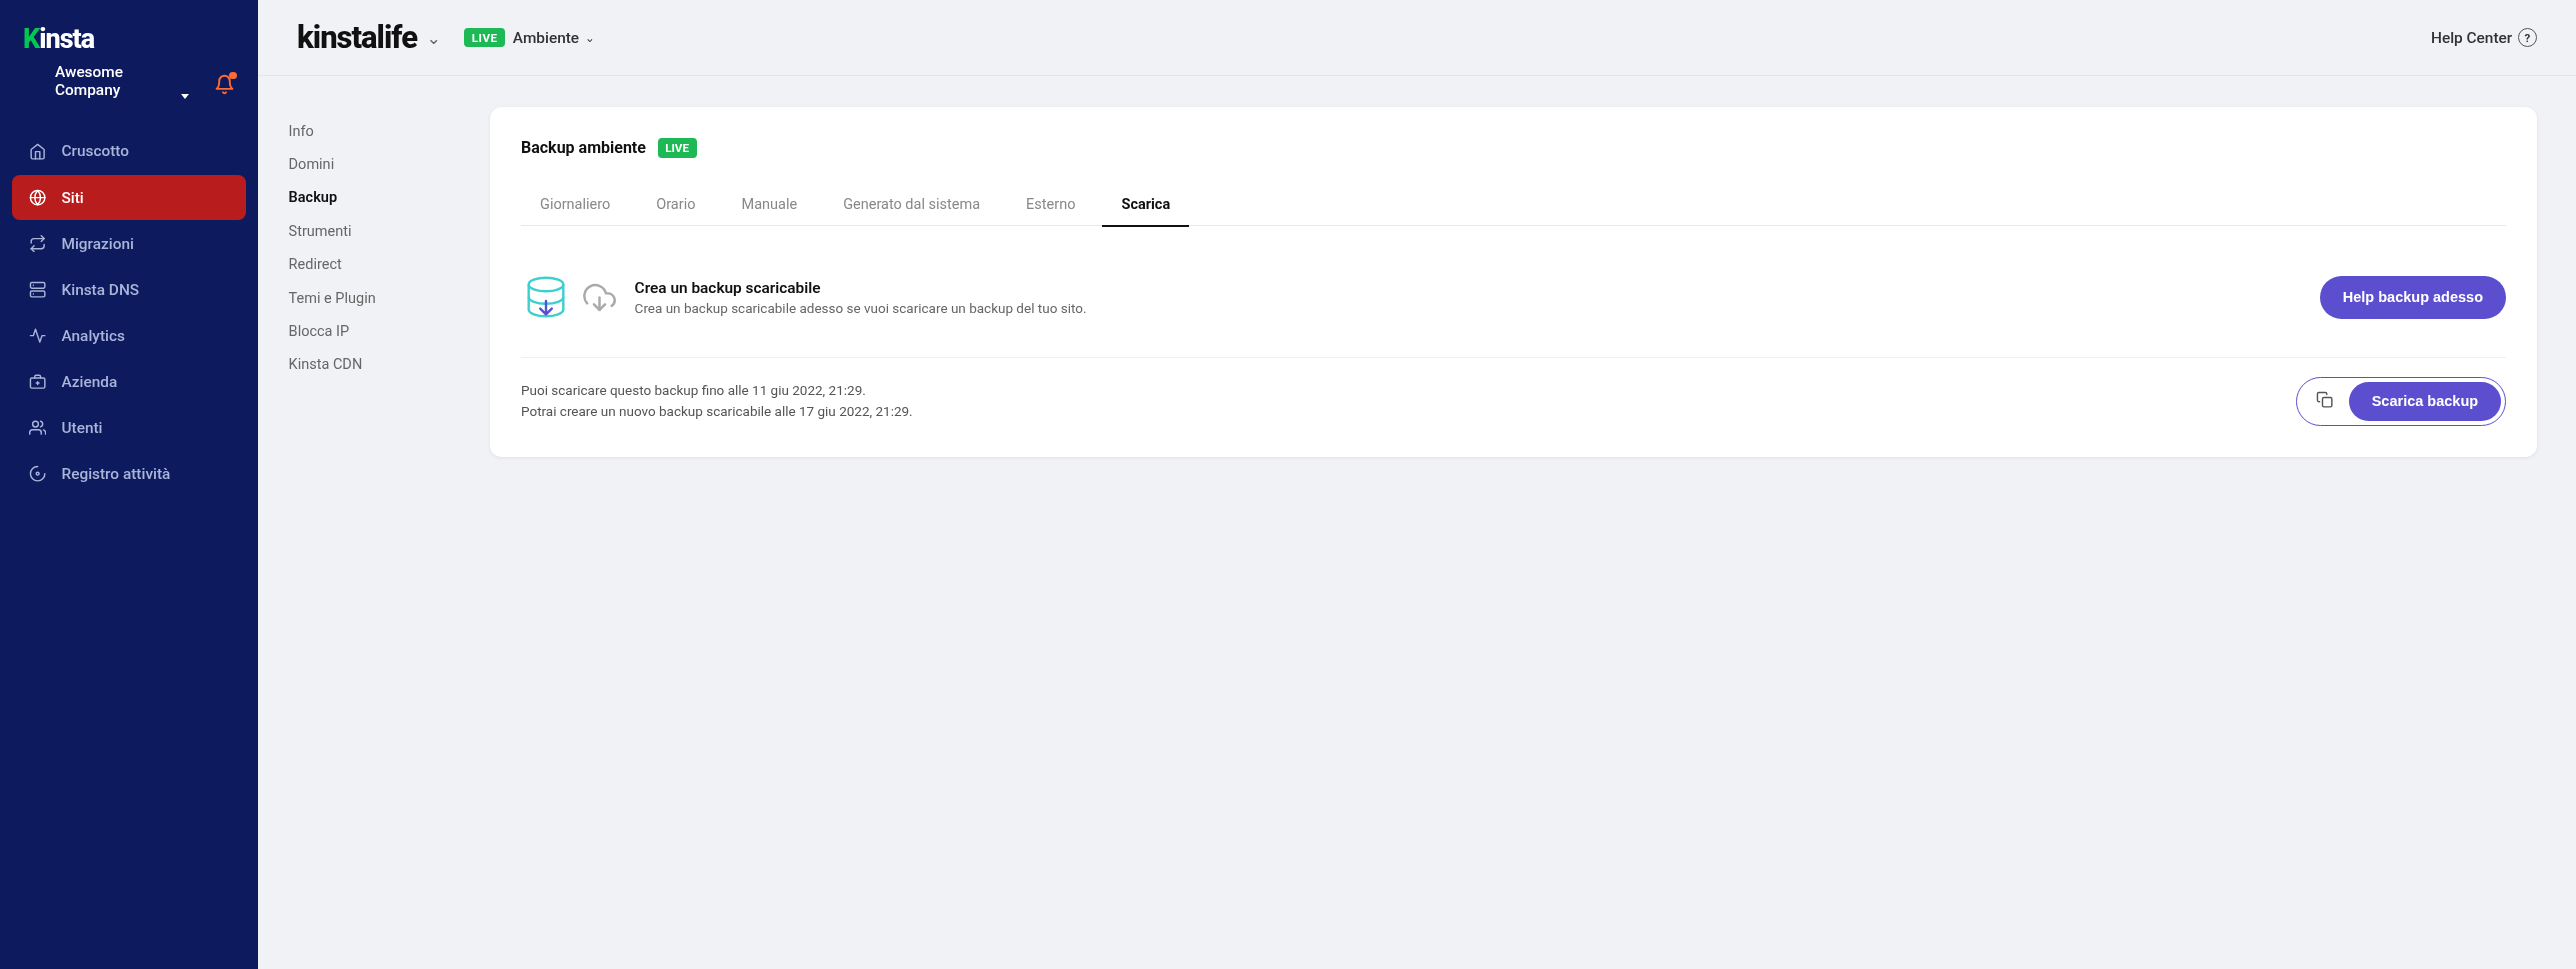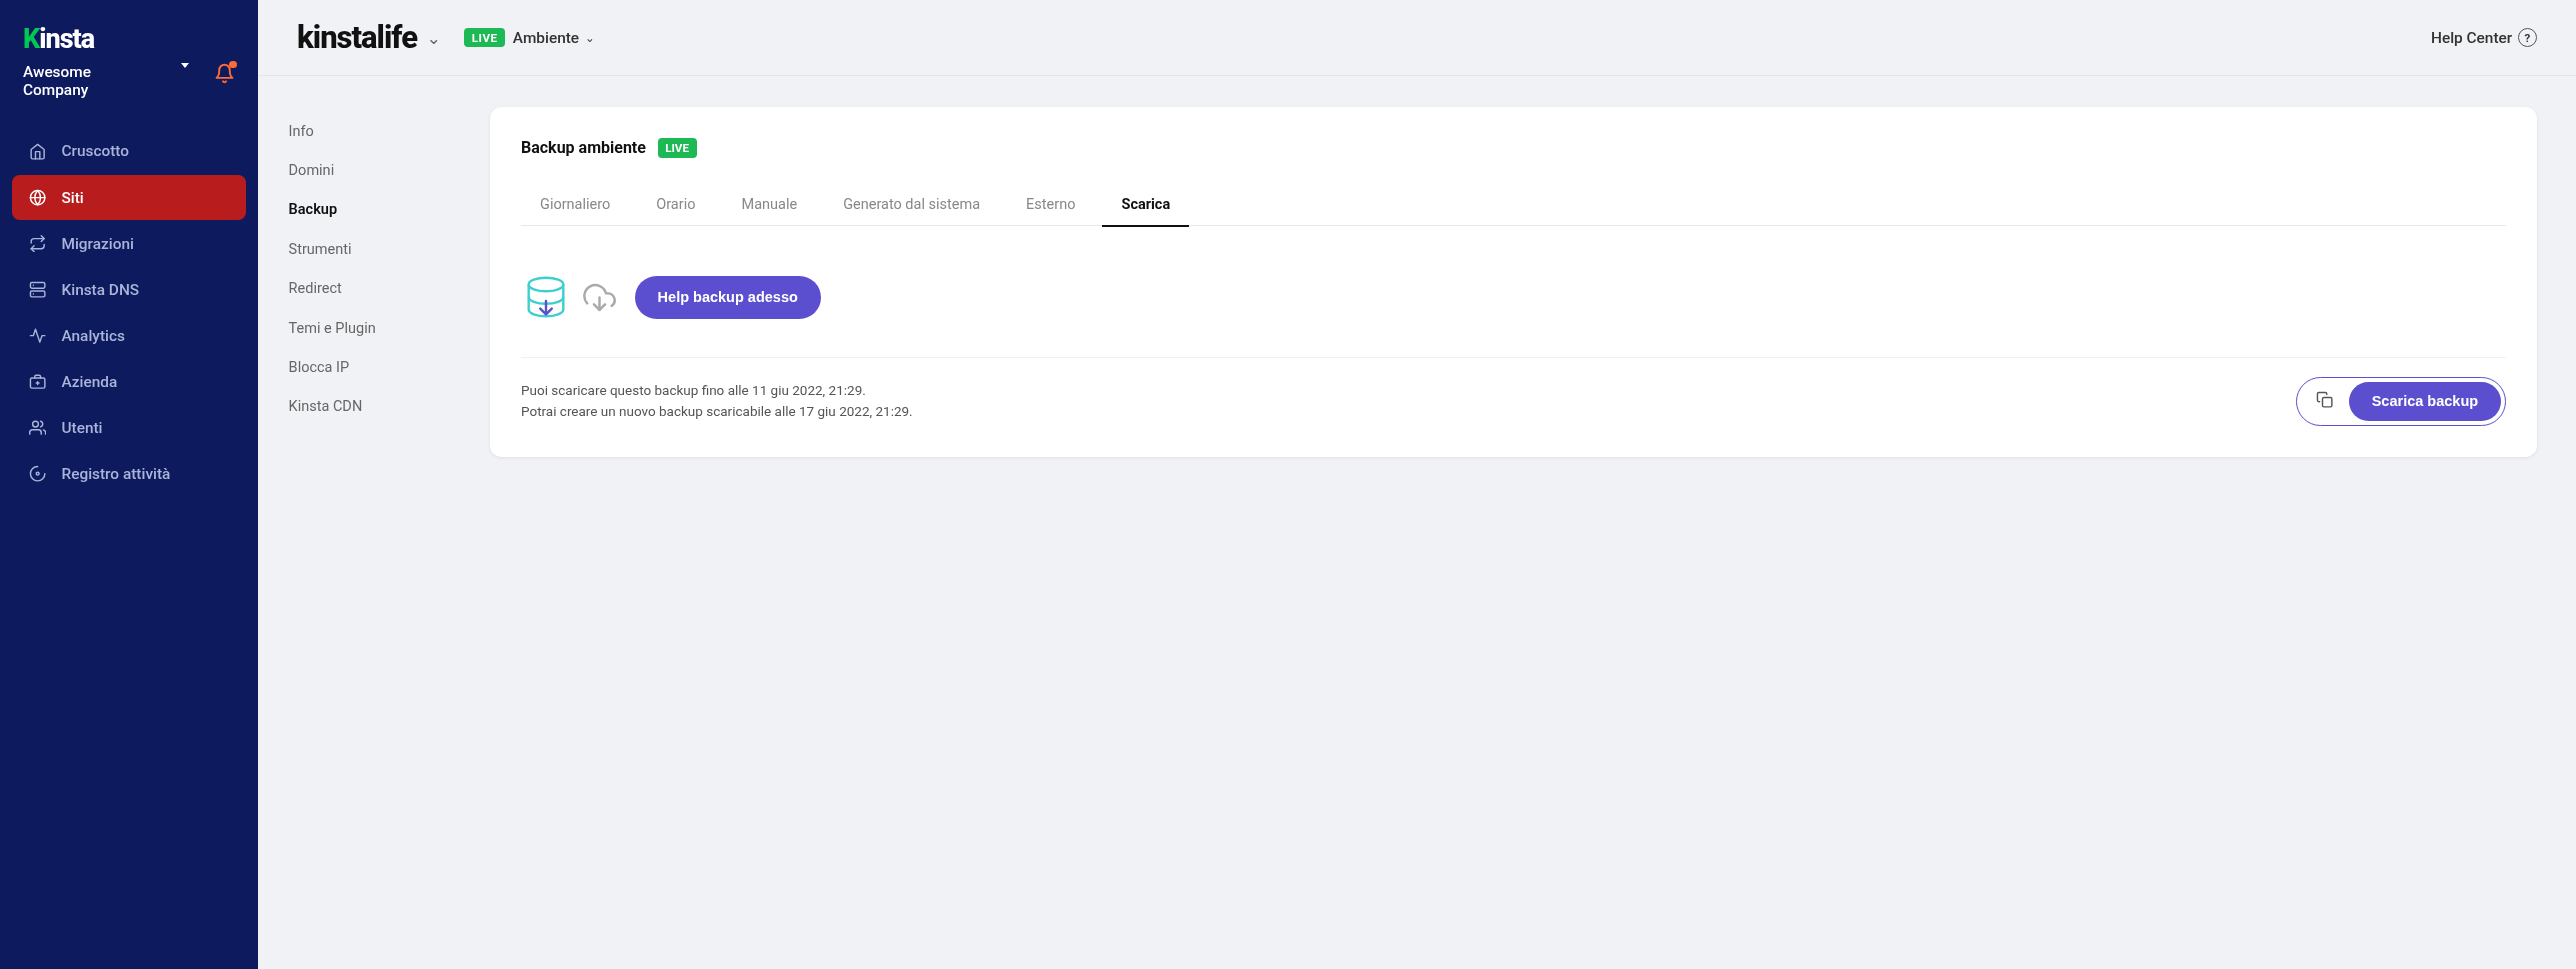--- a/index.html
+++ b/index.html
@@ -22,24 +22,25 @@
     }
     .logo-text {
       font-size: 27px;
       font-weight: 800;
       color: #fff;
       letter-spacing: -1px;
     }
     .logo-text span { color: #00c853; }
     .company-row {
       display: flex;
-      align-items: flex-start;
+      align-items: flex-end;
       gap: 25px;
       margin-top: 7.7px;
       cursor: pointer;
+      margin-left: 32px;
     }
     .company-name {
       font-size: 15.4px;
       font-weight: 500;
       color: #fff;
     }
     .chevron-down {
       width: 0; height: 0;
       border-left: 4.8px solid transparent;
       border-right: 4.8px solid transparent;
@@ -165,21 +166,21 @@
       overflow: hidden;
     }
 
     
     .sub-sidebar {
       width: 193px;
       min-width: 193px;
       padding: 39px 19px;
       display: flex;
       flex-direction: column;
-      gap: 7px;
+      gap: 1px;
       background: #f0f2f5;
     }
     .sub-nav-item {
       padding: 7.7px 11.6px;
       font-size: 14.5px;
       color: #666;
       cursor: pointer;
       border-radius: 5.8px;
     }
     .sub-nav-item.active {
@@ -503,20 +504,24 @@
               <path d="M8 26v13c0 3.87 8.06 7 18 7s18-3.13 18-7V26" stroke="#3ecfcf" stroke-width="2.5" fill="none"></path>
 
               <path d="M26 30 L26 44 M20 38 L26 44 L32 38" stroke="#5b4fcf" stroke-width="2.5" stroke-linecap="round" stroke-linejoin="round"></path>
             </svg>
 
             <svg width="33" height="33" viewBox="0 0 24 24" fill="none" stroke="#aaa" stroke-width="1.8" stroke-linecap="round" stroke-linejoin="round">
               <polyline points="8 17 12 21 16 17"></polyline>
               <line x1="12" y1="12" x2="12" y2="21"></line>
               <path d="M20.88 18.09A5 5 0 0018 9h-1.26A8 8 0 103 16.29"></path>
             </svg>
+          </div>
+          <div class="backup-info">
+            <div class="backup-info-title">Crea un backup scaricabile</div>
+            <div class="backup-info-desc">Crea un backup scaricabile adesso se vuoi scaricare un backup del tuo sito.</div>
           </div>
           <button class="btn-primary">Help backup adesso</button>
         </div>
 
         <hr class="divider">
 
         <div class="available-section">
           <div class="available-row">
             <div class="available-text-block">
               <div class="available-desc">Puoi scaricare questo backup fino alle 11 giu 2022, 21:29.</div>

